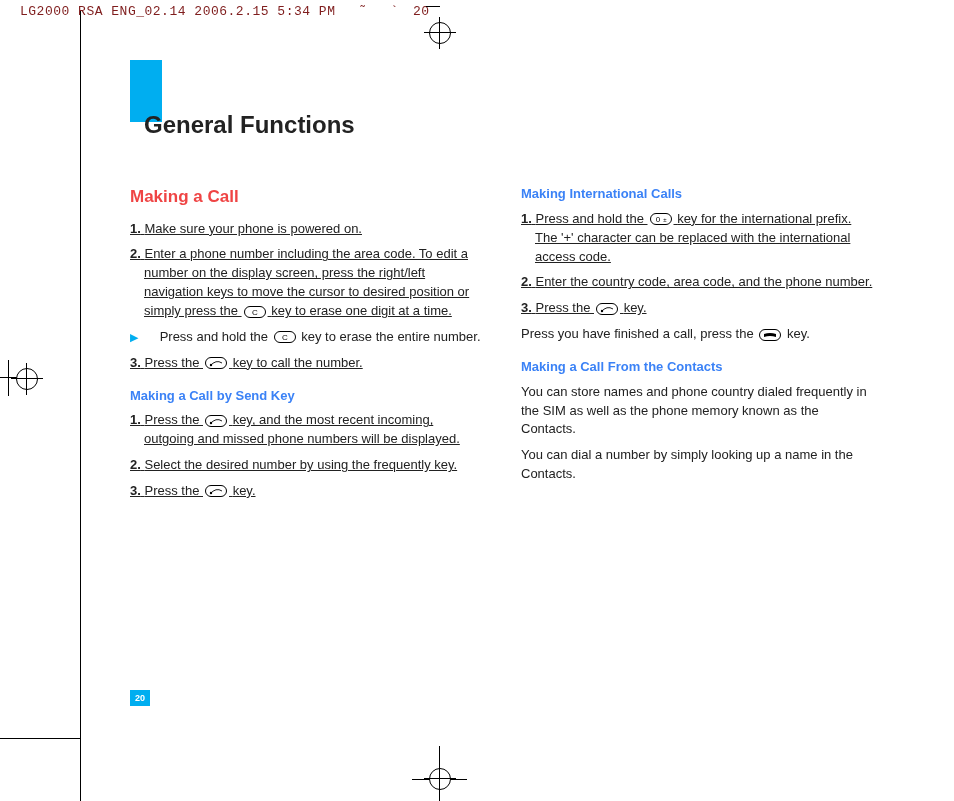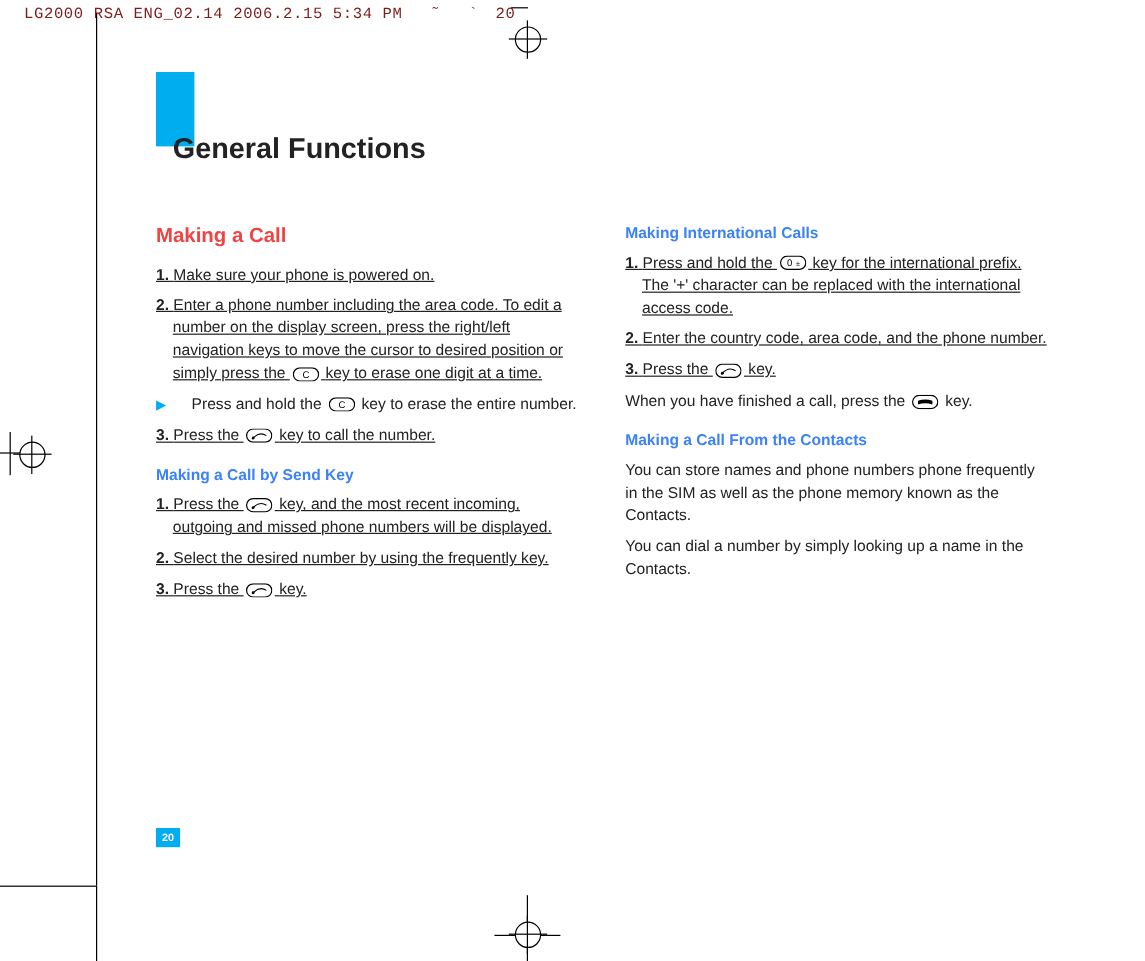--- a/index.html
+++ b/index.html
@@ -286,30 +286,30 @@
                 <rect x="0.5" y="0.5" width="21" height="11" rx="5.5" fill="#fff" stroke="#000"></rect>
                 <path d="M5 9 Q11 2 17 6" stroke="#000" fill="none" stroke-width="0.9"></path>
                 <circle cx="6" cy="8" r="1.2" fill="#000"></circle>
               </svg>
           </span>
           <span> key.</span>
         </li>
       </ol>
 
       <p class="flow">
-        <span>When you have finished a call, press the </span>
+        <span>Press you have finished a call, press the </span>
         <span class="key">
           <svg width="22" height="12">
               <rect x="0.5" y="0.5" width="21" height="11" rx="5.5" fill="#fff" stroke="#000"></rect>
               <path d="M5 5 Q11 3 17 5 L17 8 Q11 6 5 8 Z" fill="#000"></path>
             </svg>
         </span>
         <span> key.</span>
       </p>
 
       <h3>Making a Call From the Contacts</h3>
-      <p class="flow">You can store names and phone numbers phone frequently in the SIM as well as the phone memory known as the Contacts.</p>
+      <p class="flow">You can store names and phone country dialed frequently in the SIM as well as the phone memory known as the Contacts.</p>
       <p class="flow">You can dial a number by simply looking up a name in the Contacts.</p>
     </div>
   </div>
 
   <div class="page-num">20</div>
 </div>
 
 </body></html>

